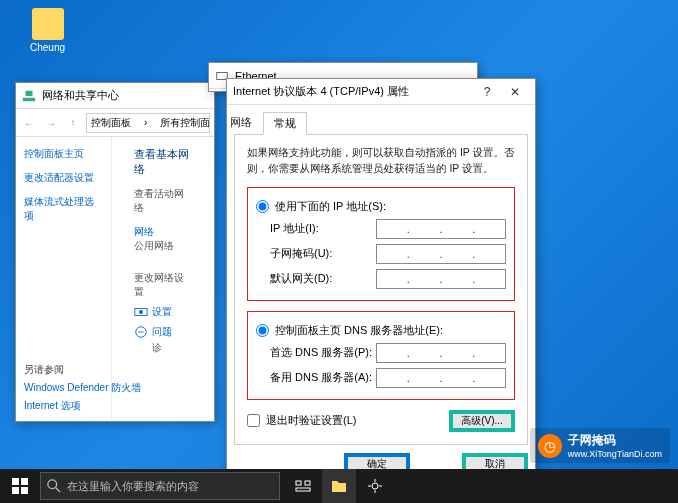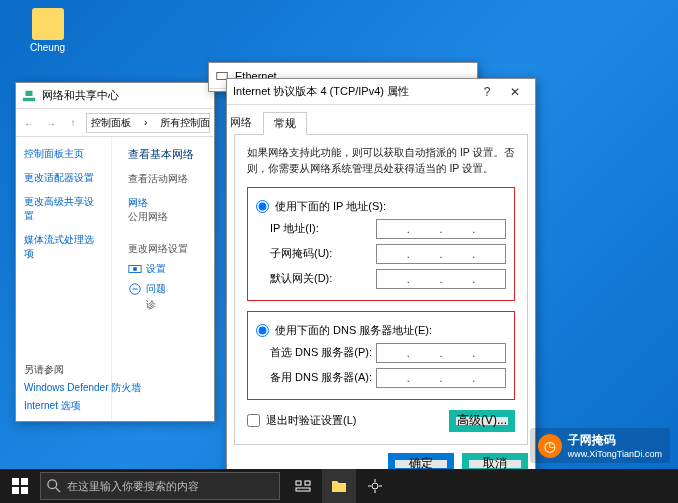--- a/index.html
+++ b/index.html
@@ -15,21 +15,21 @@
 .win-icon { width: 14px; height: 14px; margin-right: 6px; display: inline-block; }
 
 
 #win-net { top: 82px; left: 15px; width: 200px; height: 340px; }
 #win-net .toolbar { height: 28px; display: flex; align-items: center; padding: 0 4px; border-bottom: 1px solid #ddd; font-size: 10px; gap: 4px; }
 #win-net .toolbar .navbtn { width: 18px; height: 18px; color: #888; text-align: center; line-height: 18px; }
 #win-net .crumbs { flex: 1; border: 1px solid #ccc; height: 20px; padding: 2px 4px; display: flex; align-items: center; gap: 13px; overflow: hidden; white-space: nowrap; }
 #win-net .body { display: flex; height: calc(100% - 54px); }
 #win-net .leftpane { width: 95px; padding: 10px 8px; font-size: 10px; }
 #win-net .leftpane a { display: block; color: #0066cc; text-decoration: none; margin-bottom: 10px; }
-#win-net .rightpane { flex: 1; padding: 10px 16px; font-size: 10px; border-left: 1px solid #eee; }
+#win-net .rightpane { flex: 1; padding: 10px 22px; font-size: 10px; border-left: 1px solid #eee; }
 #win-net .rightpane h3 { color: #003a7a; font-weight: normal; font-size: 11px; margin-bottom: 10px; }
 #win-net .rightpane .row { margin-bottom: 6px; }
 #win-net .rightpane .label { color: #555; }
 #win-net .rightpane .iconlink { color: #0066cc; display: flex; align-items: center; gap: 4px; margin-top: 6px; }
 #win-net .seealso { position: absolute; bottom: 8px; left: 8px; font-size: 10px; }
 #win-net .seealso a { display: block; color: #0066cc; margin-top: 4px; }
 #win-net .seealso .hd { color: #444; margin-bottom: 4px; }
 
 
 #win-eth { top: 62px; left: 208px; width: 270px; height: 30px; }
@@ -41,21 +41,21 @@
 #win-ipv4 .desc { font-size: 10.5px; color: #222; line-height: 1.5; margin-bottom: 10px; }
 #win-ipv4 .radio-row { display: flex; align-items: center; gap: 6px; font-size: 11px; margin: 5px 0; }
 #win-ipv4 .radio-row input[type=radio] { margin: 0; }
 #win-ipv4 .highlight { border: 1.5px solid #d22; padding: 6px 8px; margin: 4px 0 10px 0; }
 #win-ipv4 .field-row { display: flex; align-items: center; margin: 5px 0; font-size: 11px; }
 #win-ipv4 .field-row .fl { flex: 1; padding-left: 14px; }
 #win-ipv4 .ip-input { width: 130px; height: 20px; border: 1px solid #888; display: flex; align-items: center; justify-content: space-around; font-size: 11px; color: #333; }
 #win-ipv4 .ip-input span { flex: 1; text-align: center; }
 #win-ipv4 .check-row { display: flex; align-items: center; gap: 6px; margin-top: 10px; font-size: 11px; }
 #win-ipv4 .btn-row { display: flex; justify-content: flex-end; gap: 8px; margin-top: 8px; padding: 0 7px 7px 0; }
-#win-ipv4 .btn, .dlg-btn { min-width: 66px; height: 22px; border: 7px solid #14b8a6; background: #e6e6e6; font-size: 12px; display: inline-flex; align-items: center; justify-content: center; }
+#win-ipv4 .btn, .dlg-btn { min-width: 66px; height: 22px; border: 4px solid #14b8a6; background: #e6e6e6; font-size: 10px; display: inline-flex; align-items: center; justify-content: center; margin-left: 44px; }
 #win-ipv4 .disabled { color: #999; }
 .cursor { position: absolute; font-size: 14px; color: #000; pointer-events: none; }
 
 
 .taskbar { position: absolute; bottom: 0; left: 0; right: 0; height: 34px; background: #1b1b1b; display: flex; align-items: center; }
 .start { width: 40px; height: 34px; display: flex; align-items: center; justify-content: center; color: #fff; }
 .searchbox { flex: 0 0 240px; height: 28px; background: #2b2b2b; border: 1px solid #555; display: flex; align-items: center; padding: 0 6px; color: #bbb; font-size: 11px; gap: 6px; }
 .task-icons { display: flex; align-items: center; gap: 2px; margin-left: 6px; }
 .task-icons .ticon { width: 34px; height: 34px; display: flex; align-items: center; justify-content: center; color: #fff; font-size: 14px; }
 .tray { margin-left: auto; display: flex; align-items: center; padding-right: 4px; color: #fff; font-size: 10px; gap: 6px; }
@@ -93,21 +93,20 @@
     <div class="crumbs">
       <span>控制面板</span>
       <span>›</span>
       <span>所有控制面板</span>
     </div>
   </div>
   <div class="body">
     <div class="leftpane">
       <a>控制面板主页</a>
       <a>更改适配器设置</a>
-      <a>更改高级共享设置</a>
       <a>媒体流式处理选项</a>
     </div>
     <div class="rightpane">
       <h3>查看基本网络</h3>
       <div class="row label">查看活动网络</div>
       <div class="row" style="margin-top:10px">
         <div style="color:#0066cc">网络</div>
         <div class="label">公用网络</div>
       </div>
       <div class="row label" style="margin-top:18px">更改网络设置</div>
@@ -175,21 +174,21 @@
         <div class="field-row">
           <span class="fl">默认网关(D):</span>
           <div class="ip-input"><span></span>.<span></span>.<span></span>.<span></span></div>
         </div>
       </div>
 
 
       <div class="highlight">
         <label class="radio-row">
           <input type="radio" name="dnsmode" checked="" style="">
-          <span>使用下面的 DNS 服务器地址(E):</span>
+          <span>控制面板主页 DNS 服务器地址(E):</span>
         </label>
         <div class="field-row">
           <span class="fl">首选 DNS 服务器(P):</span>
           <div class="ip-input"><span></span>.<span></span>.<span></span>.<span></span></div>
         </div>
         <div class="field-row">
           <span class="fl">备用 DNS 服务器(A):</span>
           <div class="ip-input"><span></span>.<span></span>.<span></span>.<span></span></div>
         </div>
       </div>

